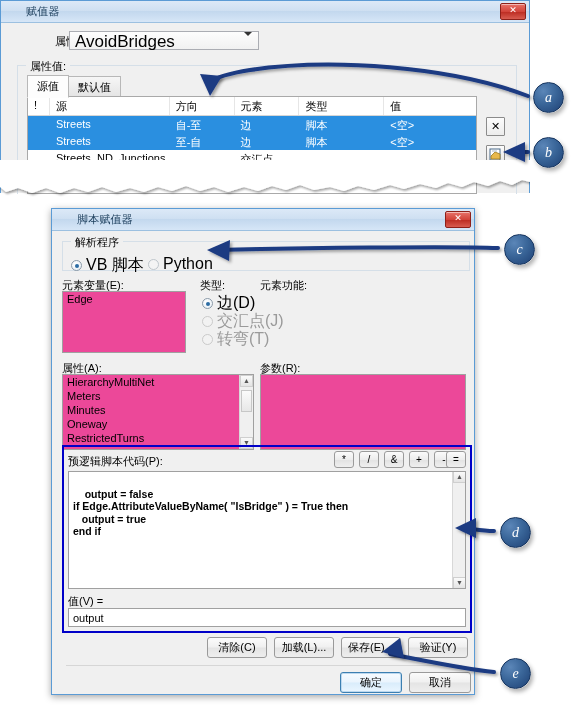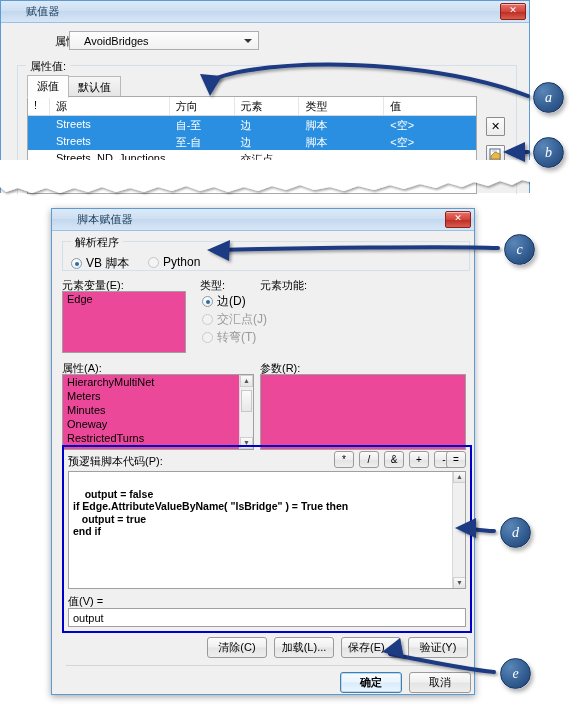--- a/index.html
+++ b/index.html
@@ -55,23 +55,22 @@
   }
 
   .lbl { font-size: 11px; color: #000; white-space: nowrap; }
 
   
   .combo {
     background: linear-gradient(to bottom, #fdfdfd, #f1f1f1);
     border: 1px solid #abadb3;
     box-sizing: border-box;
     display: flex;
-    align-items: center;
-    padding-left: 14px;
-    font-size: 11px;
+    padding-left: 5px;
+    font-size: 17px;
   }
   .combo .arrow {
     margin-left: auto;
     margin-right: 6px;
     width: 0; height: 0;
     border-left: 4px solid transparent;
     border-right: 4px solid transparent;
     border-top: 4px solid #333;
   }
 
@@ -180,21 +179,21 @@
   }
   .sb .up { top: 0; }
   .sb .dn { bottom: 0; }
   .sb .thumb {
     position: absolute; left: 1px; right: 1px;
     background: linear-gradient(to bottom,#fbfbfb,#e7e7e7);
     border: 1px solid #c7c7c7; box-sizing: border-box;
   }
 
   
-  .radio { display: inline-flex; align-items: center; font-size: 12px; }
+  .radio { display: inline-flex; align-items: center; font-size: 16px; }
   .radio .dot {
     width: 11px; height: 11px; border-radius: 50%;
     border: 1px solid #8b9aa8;
     background: radial-gradient(circle at 40% 35%, #ffffff, #e4ecf3);
     margin-right: 4px;
     position: relative;
     box-sizing: border-box;
   }
   .radio.on .dot::after {
     content: "";
@@ -214,21 +213,20 @@
     background: linear-gradient(to bottom,#fbfbfb 0%,#f0f0f0 48%,#e4e4e4 52%,#eeeeee 100%);
     font-size: 11px;
     text-align: center;
     box-sizing: border-box;
     display: flex; align-items: center; justify-content: center;
   }
   .btn.def {
     border: 1px solid #3c7fb1;
     box-shadow: 0 0 0 1px #bcd8ef inset;
     background: linear-gradient(to bottom,#f6fbff 0%,#eaf4fd 48%,#d9ecfb 52%,#eaf6ff 100%);
-    font-weight: bold;
   }
 
   .opbtn {
     position: absolute;
     width: 20px; height: 17px;
     border: 1px solid #9a9a9a;
     border-radius: 3px;
     background: linear-gradient(to bottom,#fbfbfb,#ededed 50%,#e2e2e2 51%,#efefef);
     font-size: 10px;
     display: flex; align-items: center; justify-content: center;

